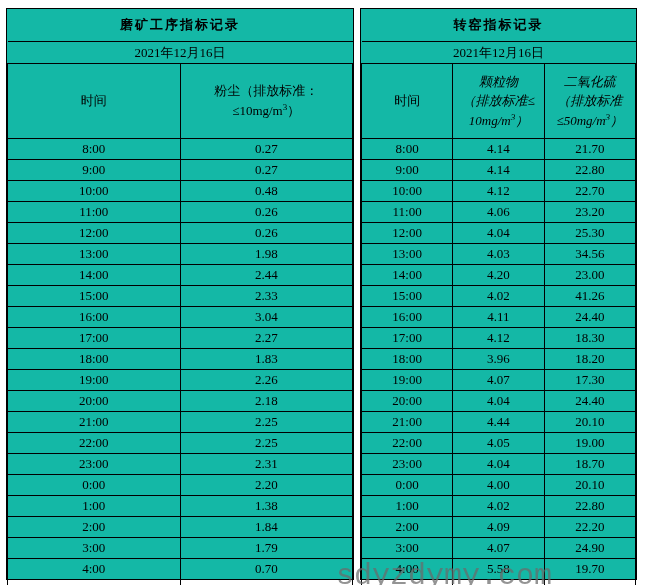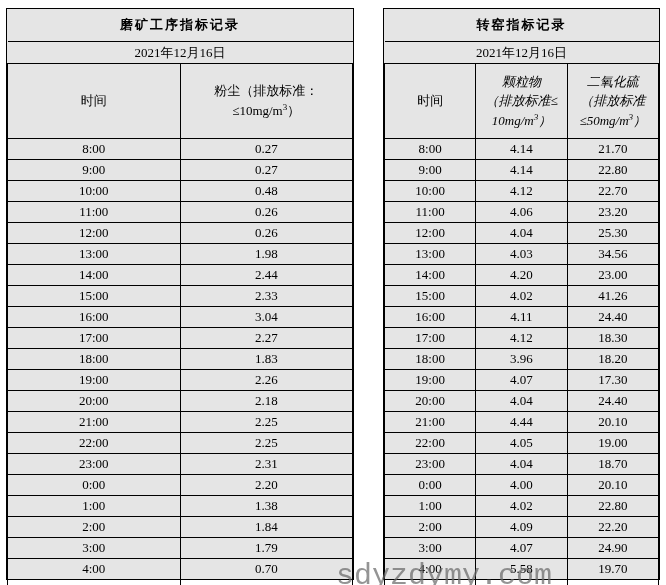--- a/index.html
+++ b/index.html
@@ -17,29 +17,29 @@
   .page {
     position: relative;
     width: 666px;
     height: 585px;
   }
   .panel {
     position: absolute;
     top: 8px;
     border: 1px solid #000;
     box-sizing: border-box;
-    background: #e5e5e5;
+    background: #14b8a6;
   }
   #panel-left {
     left: 6px;
     width: 348px;
     height: 572px;
   }
   #panel-right {
-    left: 383px;
+    left: 360px;
     width: 277px;
     height: 572px;
   }
   table.rec {
     border-collapse: collapse;
     width: 100%;
     table-layout: fixed;
   }
   table.rec td, table.rec th {
     border: 1px solid #000;

